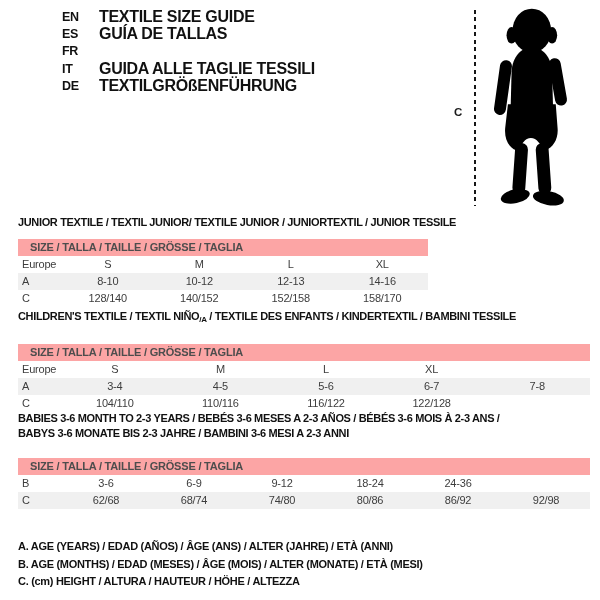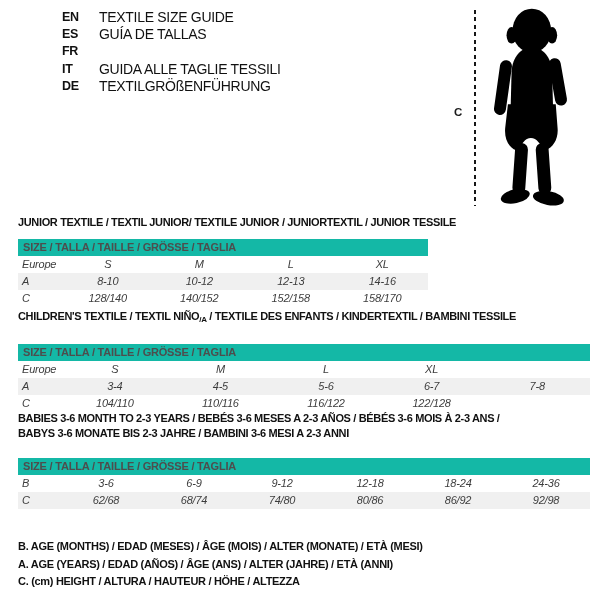--- a/index.html
+++ b/index.html
@@ -6,21 +6,21 @@
   .canvas {
     position:relative; width:600px; height:600px; background:#ffffff;
     overflow:hidden; font-family:"Liberation Sans","DejaVu Sans",sans-serif;
     color:#111;
   }
 
   
   .lang-list { position:absolute; left:22px; top:8px;margin-left:40px; }
   .lang-row { display:flex; height:17.3px; align-items:center; }
   .lang-code { width:37px; font-weight:700; font-size:12.5px; letter-spacing:-0.3px; color:#111; }
-  .lang-label { font-weight:400; font-size:14px; letter-spacing:-0.3px; color:#111; white-space:nowrap; }
+  .lang-label { font-weight:700; font-size:16px; letter-spacing:-0.3px; color:#111; white-space:nowrap; }
 
   
   .figure { position:absolute; left:452px; top:6px; width:126px; height:204px; }
   .measure-label { position:absolute; left:2px; top:100px; font-size:11.5px; font-weight:700; color:#1a1a1a; }
   .dash-line { position:absolute; left:22px; top:4px; height:196px; width:2px;
     background:repeating-linear-gradient(to bottom,#161616 0 4px,transparent 4px 7.5px); }
   .figure svg { position:absolute; left:32px; top:0; width:92px; height:204px; }
 
   
   .section-title { position:absolute; left:18px; font-size:11px; font-weight:700;
@@ -28,25 +28,25 @@
   #junior-title { top:216px; }
   #children-title { top:310px; }
   #babies-title { top:411px; line-height:14.5px; }
   .subsc { font-size:8px; vertical-align:-2px; }
 
   
   .tbl { position:absolute; left:18px; font-size:11px; color:#3d3d3d; letter-spacing:-0.2px; }
   #junior-table { top:239px; width:410px; }
   #children-table { top:344px; width:572px; }
   #babies-table { top:458px; width:572px; }
-  .bar { height:17px; line-height:17px; background:#14b8a6; color:#4d4d4d;
-    font-weight:700; padding-left:5px; box-sizing:border-box; }
+  .bar { height:17px; line-height:17px; background:#fca5a5; color:#4d4d4d;
+    font-weight:700; padding-left:12px; box-sizing:border-box; }
   .row { display:grid; height:17px; line-height:17px; align-items:center; }
   .row.alt { background:#f0f0f0; }
-  .row span { text-align:center;font-style:italic; }
+  .row span { text-align:center; }
   .row .lbl { text-align:left; padding-left:4px; }
   .cols5 { grid-template-columns:44px repeat(4,1fr); }
   .cols6 { grid-template-columns:44px repeat(5,1fr); }
   .cols7 { grid-template-columns:44px repeat(6,1fr); }
 
   
   .footnotes { position:absolute; left:18px; top:538px; font-size:11px; font-weight:700;
     color:#111; letter-spacing:-0.3px; line-height:17.5px; white-space:nowrap; }
 </style>
 </head>
@@ -155,34 +155,33 @@
     <div>BABIES 3-6 MONTH TO 2-3 YEARS / BEBÉS 3-6 MESES A 2-3 AÑOS / BÉBÉS 3-6 MOIS À 2-3 ANS /</div>
     <div>BABYS 3-6 MONATE BIS 2-3 JAHRE / BAMBINI 3-6 MESI A 2-3 ANNI</div>
   </div>
   <div class="tbl" id="babies-table">
     <div class="bar">SIZE / TALLA / TAILLE / GRÖSSE / TAGLIA</div>
     <div class="row cols7">
       <span class="lbl">B</span>
       <span>3-6</span>
       <span>6-9</span>
       <span>9-12</span>
-      <span>12-18</span>
       <span>18-24</span>
       <span>24-36</span>
     </div>
     <div class="row cols7 alt">
       <span class="lbl">C</span>
       <span>62/68</span>
       <span>68/74</span>
       <span>74/80</span>
       <span>80/86</span>
       <span>86/92</span>
       <span>92/98</span>
     </div>
   </div>
 
   <div class="footnotes">
+    <div>A. AGE (YEARS) / EDAD (AÑOS) / ÂGE (ANS) / ALTER (JAHRE) / ETÀ (ANNI)</div>
     <div>B. AGE (MONTHS) / EDAD (MESES) / ÂGE (MOIS) / ALTER (MONATE) / ETÀ (MESI)</div>
-    <div>A. AGE (YEARS) / EDAD (AÑOS) / ÂGE (ANS) / ALTER (JAHRE) / ETÀ (ANNI)</div>
     <div>C. (cm) HEIGHT / ALTURA / HAUTEUR / HÖHE / ALTEZZA</div>
   </div>
 
 </div>
 
 </body></html>

